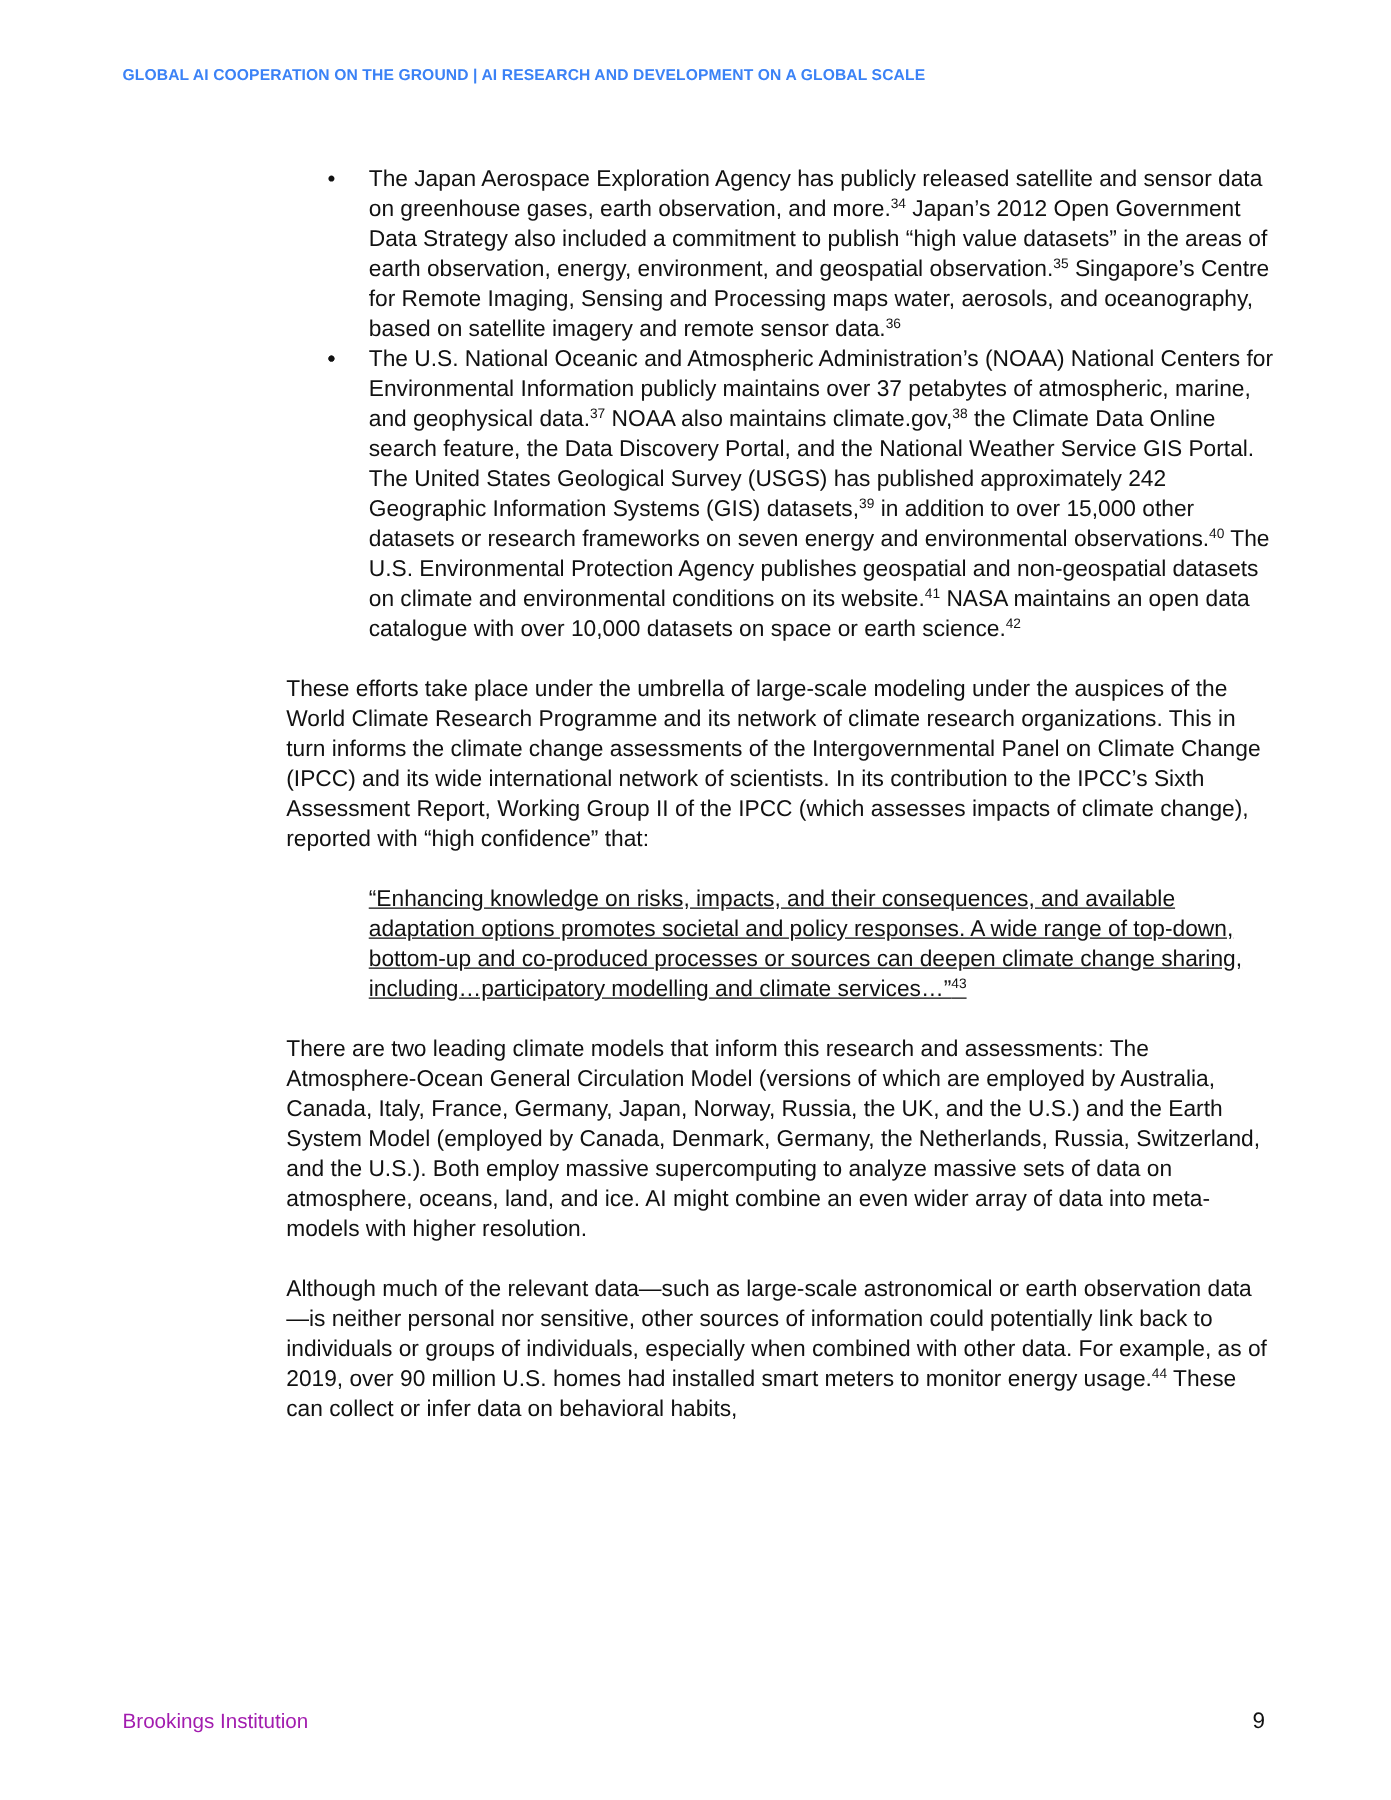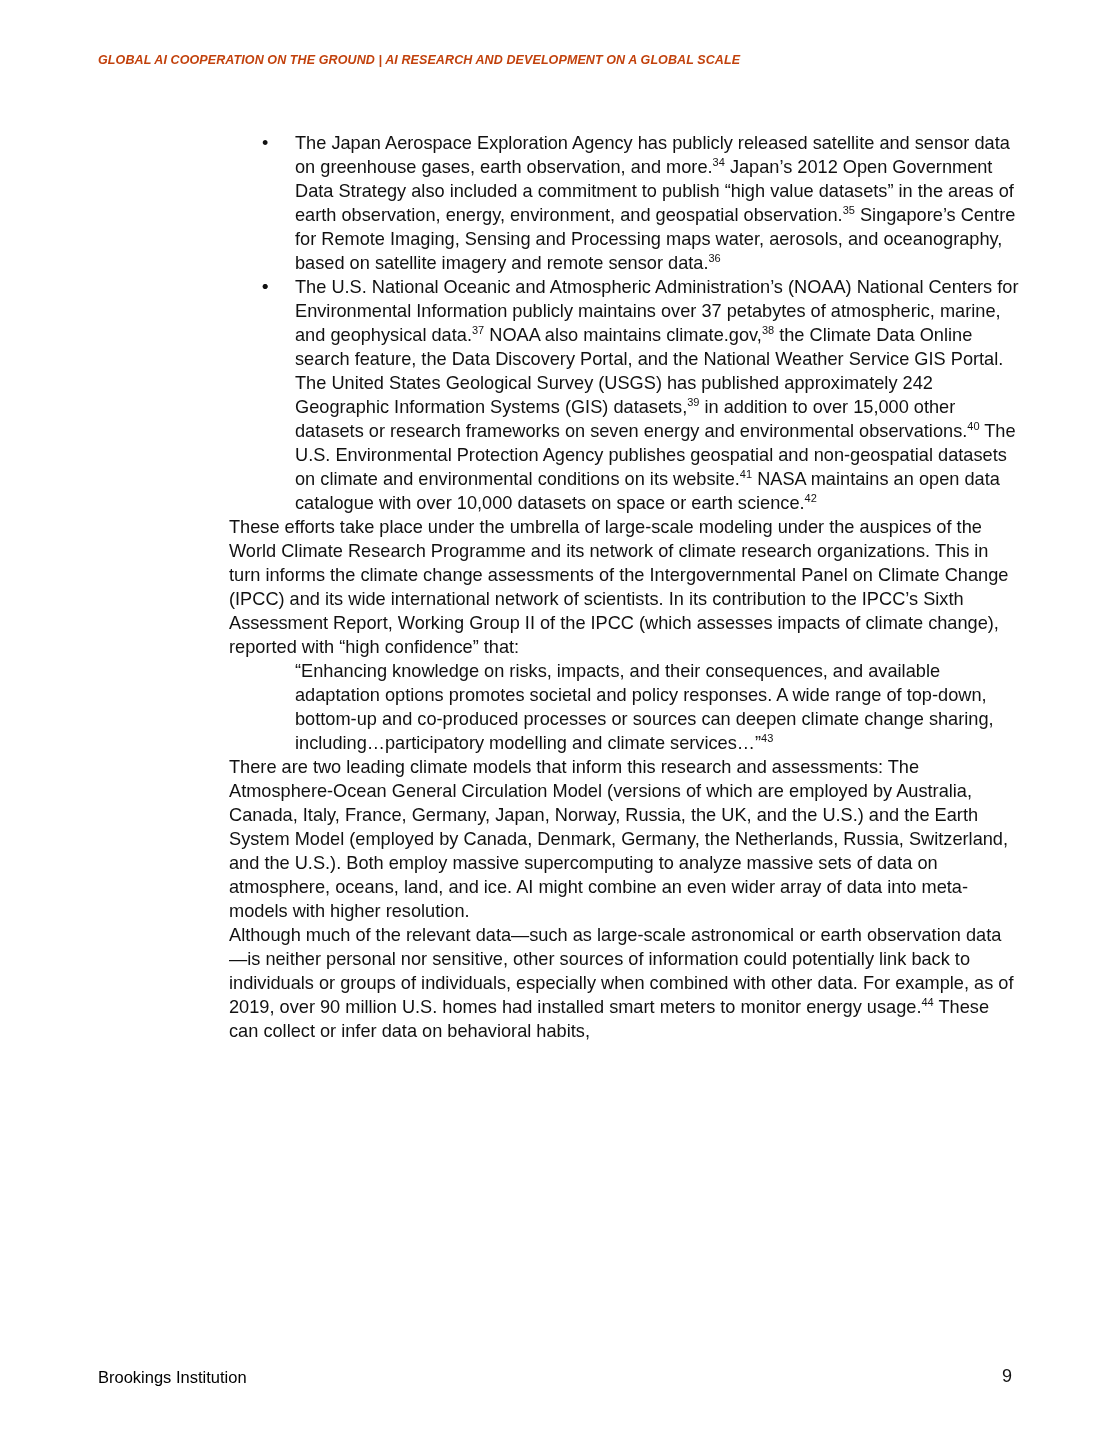--- a/index.html
+++ b/index.html
@@ -1,29 +1,29 @@
 <!DOCTYPE html>
 <html><head>
 <meta charset="utf-8">
 <style>
   html, body { margin: 0; padding: 0; background: #ffffff; }
   body { width: 1113px; height: 1440px; position: relative; overflow: hidden;
          font-family: "Liberation Sans", sans-serif; color: #111111; }
   .header { position: absolute; left: 98px; top: 53px; font-size: 12.5px; font-weight: bold;
-            color: #c2410c; letter-spacing: 0.1px; white-space: nowrap; transform-origin: left top; font-style: italic; }
+            color: #3b82f6; letter-spacing: 0.1px; white-space: nowrap; transform-origin: left top; }
   .content { position: absolute; left: 229px; top: 131px; width: 790px;
              font-size: 18.2px; line-height: 24px; }
   .content sup { font-size: 11px; line-height: 0; vertical-align: 7px; }
   ul.bullets { margin: 0; padding: 0; list-style: none; }
   ul.bullets li { position: relative; padding-left: 66px; }
   ul.bullets li .bullet { position: absolute; left: 33px; top: 0; font-size: 18px; }
   p { margin: 0; }
-  .para { }
-  .quote { padding-left: 66px; }
-  .footer-left { position: absolute; left: 98px; top: 1368px; font-size: 16.5px; color: #000000; }
+  .para { margin-top: 24px; }
+  .quote { margin-top: 24px; padding-left: 66px; text-decoration: underline; }
+  .footer-left { position: absolute; left: 98px; top: 1368px; font-size: 16.5px; color: #a21caf; }
   .footer-right { position: absolute; left: 1002px; top: 1366px; font-size: 18px; color: #111; }
 </style>
 </head>
 <body>
 
 <div class="header">GLOBAL AI COOPERATION ON THE GROUND | AI RESEARCH AND DEVELOPMENT ON A GLOBAL SCALE</div>
 
 <div class="content">
   <ul class="bullets">
     <li>

